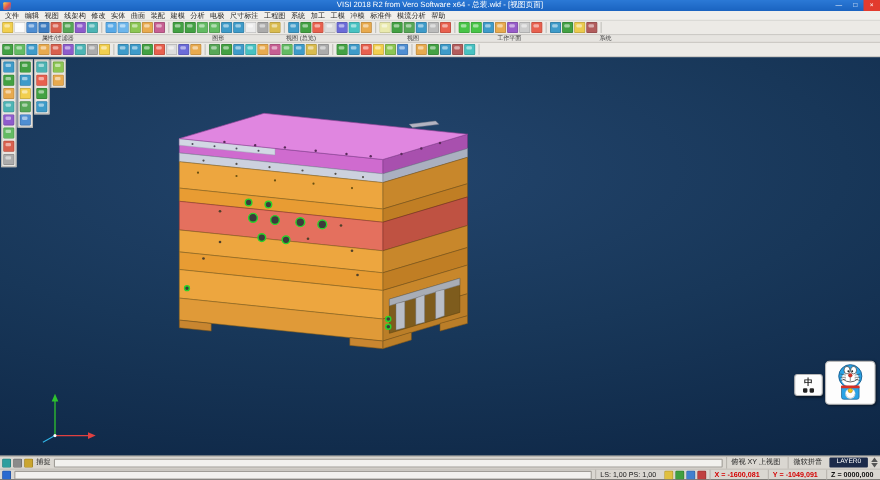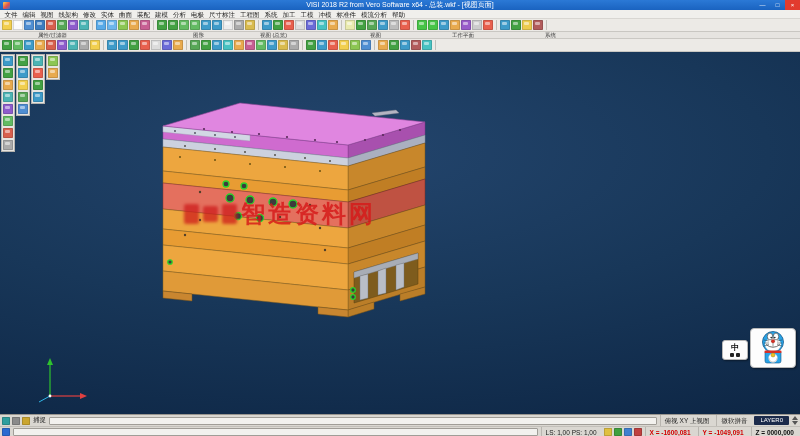--- a/index.html
+++ b/index.html
@@ -370,26 +370,20 @@
         <circle cx="60" cy="92" r="1.2"></circle>
           <circle cx="170" cy="105" r="1.2"></circle>
           <circle cx="60" cy="120" r="1.2"></circle>
         <circle cx="180" cy="128" r="1.2"></circle>
           <circle cx="140" cy="117" r="1.2"></circle>
           <circle cx="45" cy="135" r="1.2"></circle>
         <circle cx="185" cy="150" r="1.2"></circle>
       </g>
     </svg>
 
-    <div class="watermark">
-      <span class="wm-blob"></span>
-      <span class="wm-blob" style="height:16px"></span>
-      <span class="wm-blob"></span>
-      <span class="wm-text">智造资料网</span>
-    </div>
 
     <svg width="56" height="48" viewBox="0 0 56 48" style="position:absolute;left:34px;top:304px">
       <line x1="16" y1="40" x2="16" y2="7" stroke="#2ec22e" stroke-width="1.2"></line>
       <polygon points="13,9 19,9 16,2" fill="#2ec22e"></polygon>
       <line x1="16" y1="40" x2="48" y2="40" stroke="#e04040" stroke-width="1.2"></line>
       <polygon points="46,37 46,43 53,40" fill="#e04040"></polygon>
       <line x1="16" y1="40" x2="5" y2="46" stroke="#30b6e8" stroke-width="1"></line>
       <circle cx="16" cy="40" r="1.4" fill="#fff"></circle>
     </svg>
 

